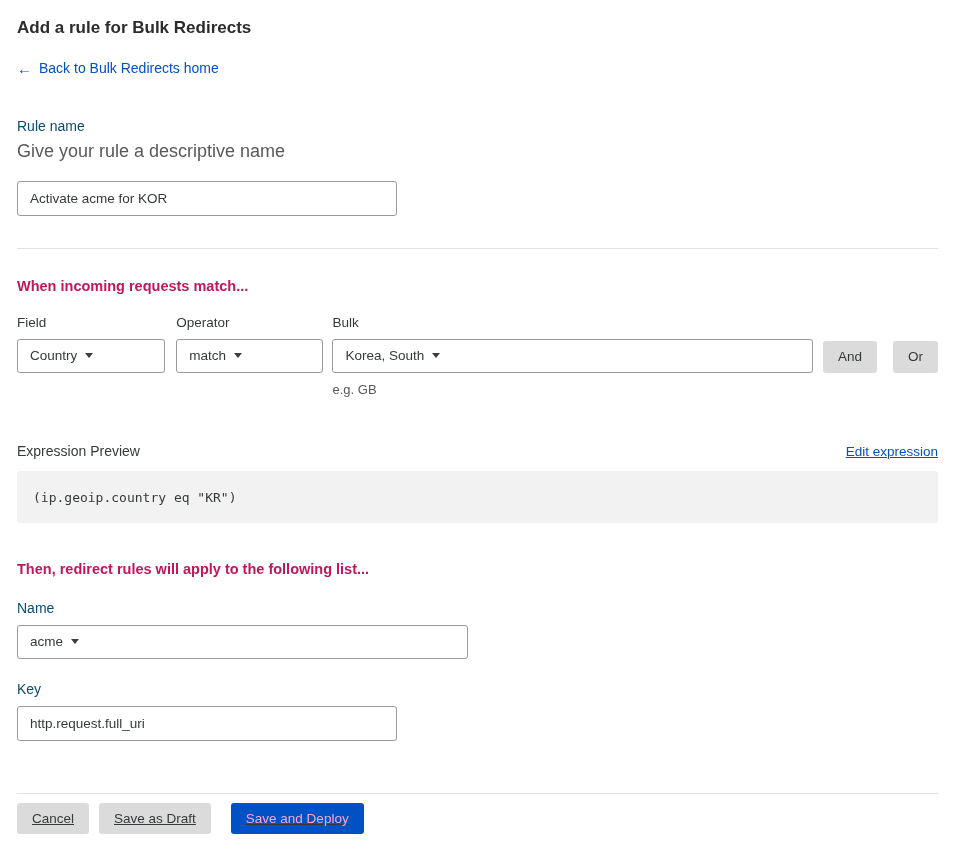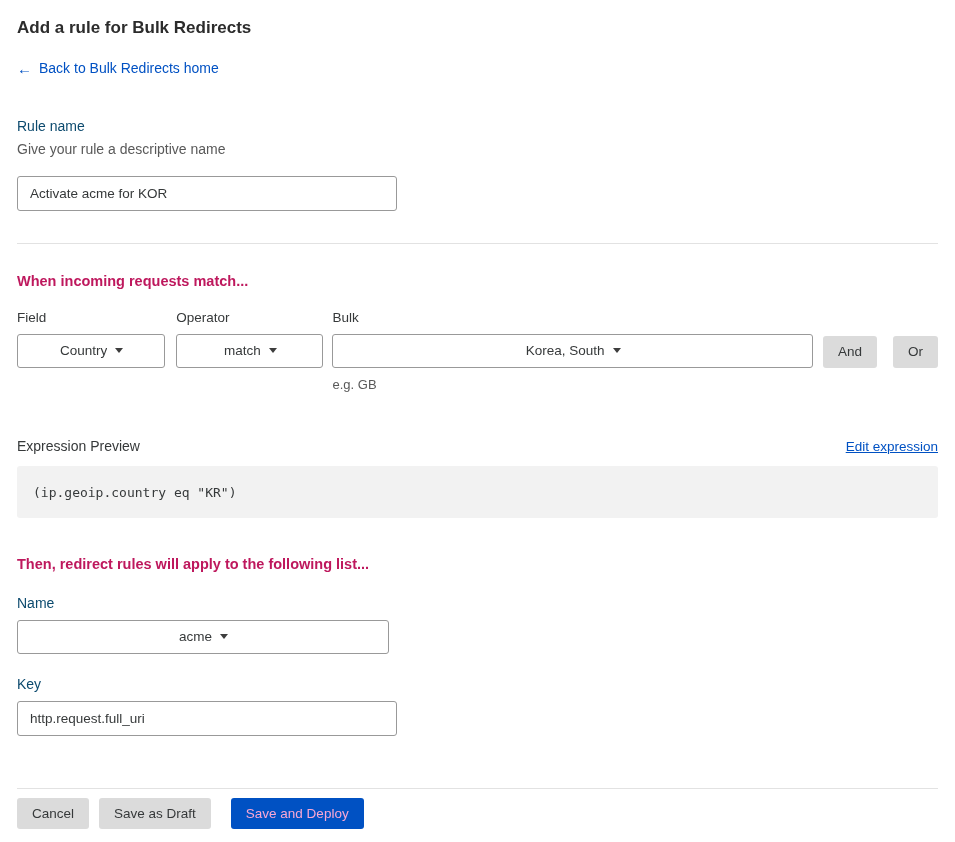--- a/index.html
+++ b/index.html
@@ -16,38 +16,38 @@
 
   .back-link {
     display: inline-flex; align-items: center; gap: 7px;
     margin-top: 22px; color: #0051c3; font-size: 14px;
     text-decoration: none; cursor: pointer;
   }
   .back-arrow { font-size: 15px; line-height: 1; }
 
   .field-label { display: block; font-size: 14px; color: #0c4a6e; }
   .rule-name-label { margin-top: 40px; }
-  .help-text { margin-top: 7px; font-size: 14px; color: #595959; }
+  .help-text { margin-top: 7px; font-size: 18px; color: #595959; }
 
   .text-input {
     display: block; margin-top: 19px; width: 380px; height: 35px;
     border: 1px solid #999; border-radius: 3px; background: #fff;
     padding: 0 12px; font-size: 13.5px; color: #36393a;
     font-family: inherit; outline: none;
   }
 
   .divider { border: none; border-top: 1px solid #e2e2e2; margin-top: 32px; }
 
   .section-heading { margin-top: 29px; font-size: 14.5px; font-weight: 700; color: #be185d; }
 
   .match-row { display: flex; align-items: flex-start; margin-top: 21px; }
   .col-label { display: block; font-size: 13.5px; color: #36393a; }
   .select {
     margin-top: 9px; height: 34px; border: 1px solid #999; border-radius: 3px;
-    background: #fff; display: flex; align-items: center; justify-content: center;
+    background: #fff; display: flex; align-items: center; justify-content: flex-start;
     padding: 0 11px 0 12px; font-size: 13.5px; color: #36393a; cursor: pointer;
   }
   .select-text { white-space: nowrap; overflow: hidden; text-overflow: ellipsis; }
   .chevron {
     width: 0; height: 0; flex: none; margin-left: 8px;
     border-left: 4.5px solid transparent; border-right: 4.5px solid transparent;
     border-top: 5.5px solid #3d3d3d;
   }
   .field-col { width: 149px; }
   .operator-col { width: 148px; margin-left: 11px; }
@@ -68,27 +68,27 @@
 
   .code-box {
     margin-top: 12px; background: #f2f2f2; border-radius: 3px;
     padding: 19px 16px 18px;
     font-family: "DejaVu Sans Mono", "Liberation Mono", monospace;
     font-size: 13px; color: #36393a;
   }
 
   .then-heading { margin-top: 38px; }
   .name-label { margin-top: 23px; }
-  .single-select { width: 372px; }
+  .single-select { width: 451px; }
   .key-label { margin-top: 22px; }
   .key-input { margin-top: 9px; }
 
   .divider-bottom { margin-top: 52px; }
 
-  .actions { display: flex; align-items: flex-end; margin-top: 9px; }
+  .actions { display: flex; align-items: flex-end; margin-top: 9px; text-decoration: underline; }
   .btn {
     height: 31px; padding: 0 15px; border: none; border-radius: 3px;
     font-size: 13.5px; font-family: inherit; cursor: pointer;
   }
   .btn-gray { background: #dbdbdb; color: #36393a; }
   .btn-primary { background: #0051c3; color: #f9a8d4; }
   .save-draft-btn { margin-left: 10px; }
   .save-deploy-btn { margin-left: 20px; }
 </style>
 </head>

